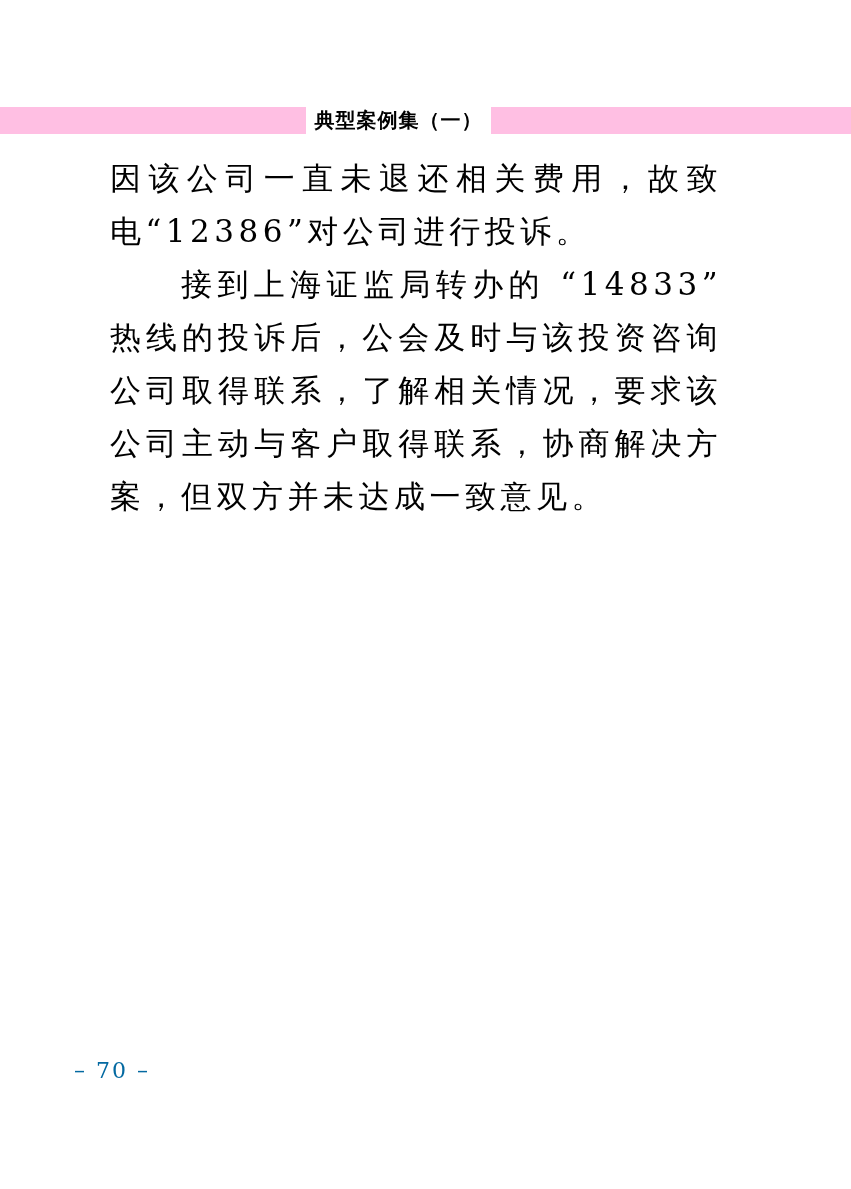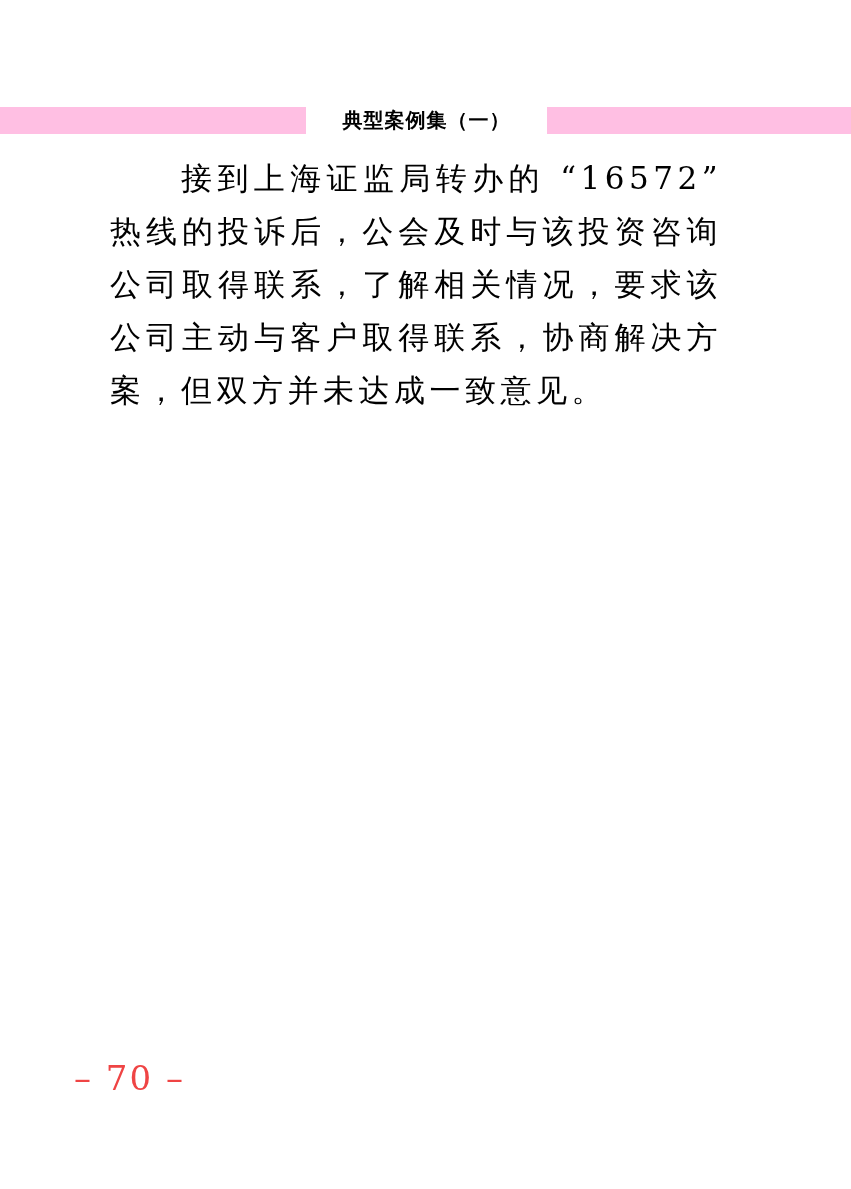--- a/index.html
+++ b/index.html
@@ -16,21 +16,21 @@
   .header-band {
     position: absolute;
     top: 107px;
     left: 0;
     width: 851px;
     height: 27px;
     display: flex;
   }
   .band-left  { width: 306px; background: #ffbfe3; }
   .band-gap   {
-    width: 241px;
+    width: 185px;
     background: #ffffff;
     display: flex;
     align-items: center;
     justify-content: center;
   }
   .band-right { flex: 1; background: #ffbfe3; }
   .header-title {
     font-family: "DejaVu Sans", sans-serif;
     font-weight: 700;
     font-size: 20px;
@@ -51,38 +51,39 @@
     text-justify: inter-ideograph;
     color: #000000;
   }
   .body-text p { margin: 0; padding: 0; }
   .body-text p.indent { text-indent: 71px; }
   
   .page-number {
     position: absolute;
     left: 74px;
     top: 1058px;
-    font-size: 34px;
+    font-size: 22px;
     letter-spacing: 2px;
-    color: #ef4444;
+    color: #0369a1;
     font-family: "DejaVu Serif", serif;
   }
 </style>
 </head>
 <body>
 
 <div class="page">
 
   <div class="header-band">
     <div class="band-left"></div>
     <div class="band-gap">
       <span class="header-title">典型案例集（一）</span>
     </div>
     <div class="band-right"></div>
   </div>
 
   <div class="body-text">
-    <p class="indent">接到上海证监局转办的 “16572” 热线的投诉后，公会及时与该投资咨询公司取得联系，了解相关情况，要求该公司主动与客户取得联系，协商解决方案，但双方并未达成一致意见。</p>
+    <p>因该公司一直未退还相关费用，故致电“12386”对公司进行投诉。</p>
+    <p class="indent">接到上海证监局转办的 “14833” 热线的投诉后，公会及时与该投资咨询公司取得联系，了解相关情况，要求该公司主动与客户取得联系，协商解决方案，但双方并未达成一致意见。</p>
   </div>
 
   <div class="page-number">– 70 –</div>
 
 </div>
 
 </body></html>

